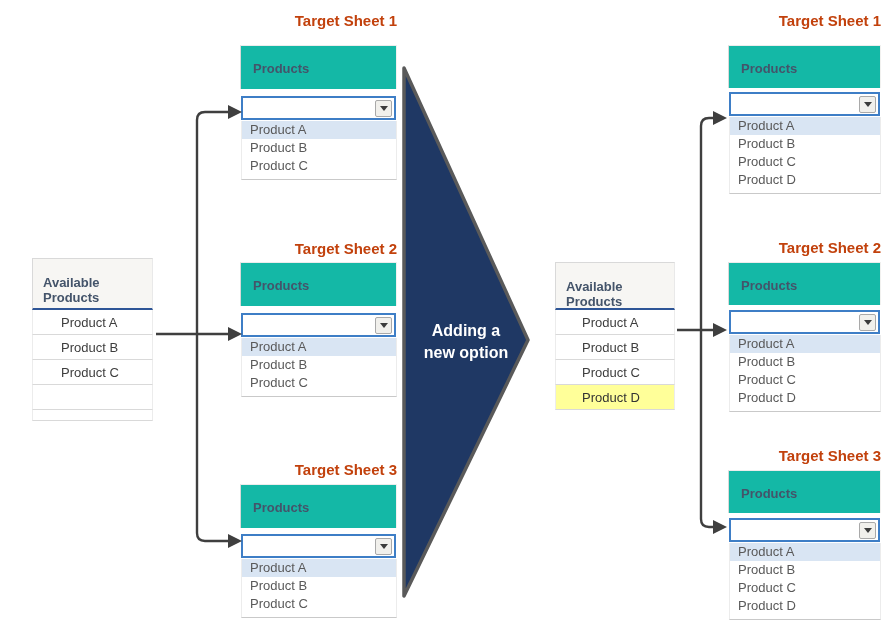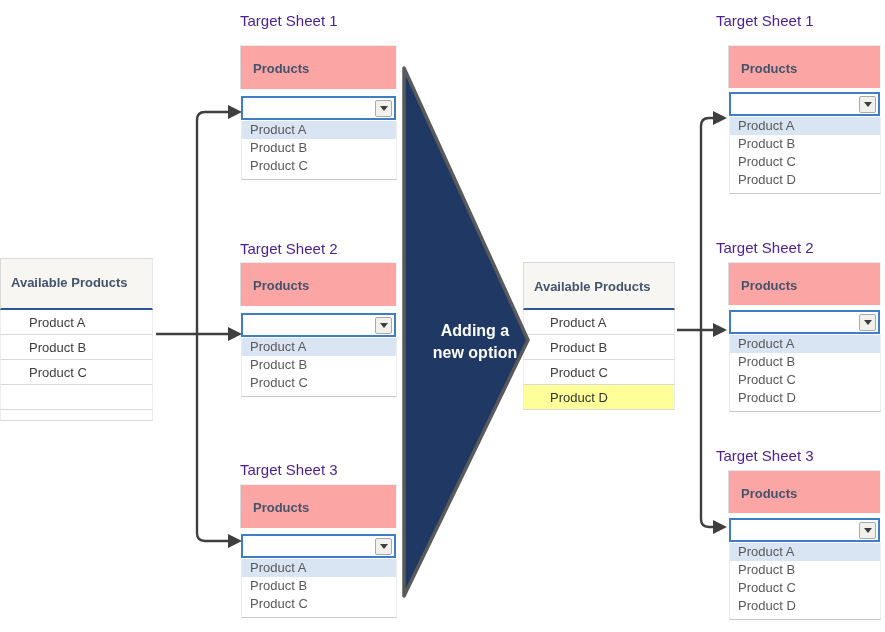--- a/index.html
+++ b/index.html
@@ -1,25 +1,25 @@
 <!DOCTYPE html>
 <html><head>
 <meta charset="utf-8">
 <style>
   html,body{margin:0;padding:0;background:#fff;}
   #canvas{
     position:relative;width:885px;height:632px;overflow:hidden;
     font-family:"Liberation Sans","DejaVu Sans",sans-serif;background:#fff;
   }
   .sheet-title{
-    position:absolute;font-weight:normal;font-size:15px;color:#4c1d95;
-    text-align:left;white-space:nowrap;
+    position:absolute;font-weight:bold;font-size:15px;color:#c2410c;
+    text-align:right;white-space:nowrap;
   }
   .panel-header{
-    position:absolute;background:#fca5a5;
+    position:absolute;background:#14b8a6;
     border-left:1px solid #d9d9d9;border-top:1px solid #ececec;border-right:1px solid #f1f1ef;
     box-sizing:border-box;
   }
   .panel-header span{
     display:block;padding:15px 0 0 12px;font-weight:bold;font-size:13px;color:#44546a;
   }
   .dropdown{
     position:absolute;background:#fff;border:2px solid #3e7ec6;box-sizing:border-box;
     display:flex;align-items:center;
   }
@@ -33,35 +33,35 @@
     width:0;height:0;border-left:4px solid transparent;border-right:4px solid transparent;
     border-top:5px solid #3c3c3c;
   }
   .options{
     position:absolute;background:#fff;box-sizing:border-box;
     border-left:1px solid #ececec;border-right:1px solid #ececec;
     border-bottom:1px solid #c9c9c9;padding-bottom:4px;
   }
   .option{height:18px;line-height:18px;padding-left:8px;font-size:13px;color:#595959;}
   .option.selected{background:#d9e5f3;}
-  .table{position:absolute;box-sizing:border-box;}
+  .table{position:absolute;box-sizing:border-box;padding-left:32px;}
   .table-header{
     background:#f7f6f3;border-top:1px solid #d9d9d9;border-left:1px solid #d9d9d9;
     border-right:1px solid #e9e9e9;border-bottom:2px solid #2e5596;box-sizing:border-box;
   }
   .table-header span{display:block;padding:16px 0 0 10px;font-weight:bold;font-size:13px;color:#44546a;}
   .table-row{
     height:25px;line-height:25px;border-bottom:1px solid #d9d9d9;border-left:1px solid #ececec;
     border-right:1px solid #ececec;font-size:13px;color:#3d3d3d;padding-left:28px;
     background:#fff;box-sizing:border-box;
   }
   .table-row.highlight{background:#ffff99;color:#333;}
   #overlay{position:absolute;left:0;top:0;z-index:5;pointer-events:none;}
   #arrow-label{
-    position:absolute;left:429px;top:320px;width:92px;z-index:6;
+    position:absolute;left:420px;top:320px;width:92px;z-index:6;
     font-weight:bold;font-size:16px;line-height:22px;color:#fff;text-align:center;
   }
 </style>
 </head>
 <body>
 
 <div id="canvas">
 
   <div class="table" style="left:0;top:258px;width:153px;">
     <div class="table-header" style="height:52px;">

